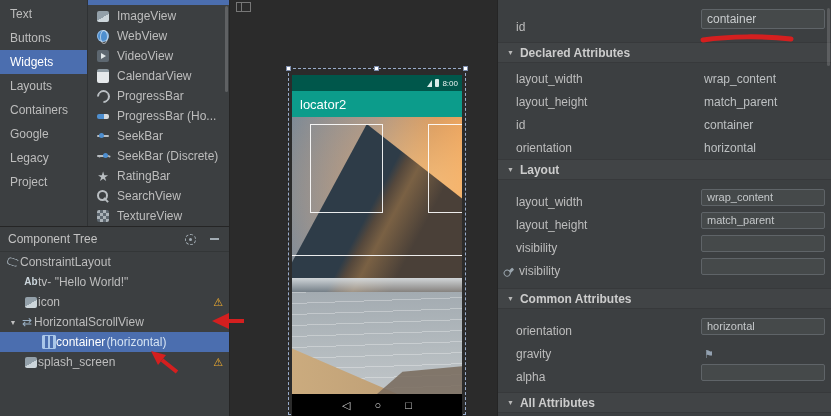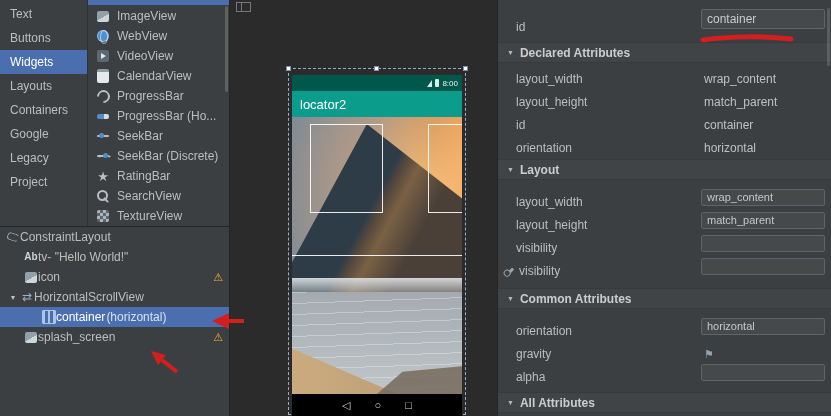--- a/index.html
+++ b/index.html
@@ -178,20 +178,25 @@
           <div class="widget-item">
             <span class="ic ic-textureview"></span>
             <span class="wlabel">TextureView</span>
           </div>
         </div>
       <div class="wscroll"></div>
     </div>
   </div>
 
   <div id="ctree">
+    <div class="ct-header">
+      <span class="ct-title">Component Tree</span>
+      <span class="ic ic-gear"></span>
+      <span class="ic ic-minus"></span>
+    </div>
     <div id="tree-items">
         <div class="tree-row" style="padding-left: 6px;">
           <span class="ic ic-constraintlayout"></span>
           <span class="tlabel">ConstraintLayout</span>
         </div>
         <div class="tree-row" style="padding-left: 24px;">
           <span class="ic ic-textview-ab">Ab</span>
           <span class="tlabel">tv- "Hello World!"</span>
         </div>
         <div class="tree-row" style="padding-left: 24px;">

